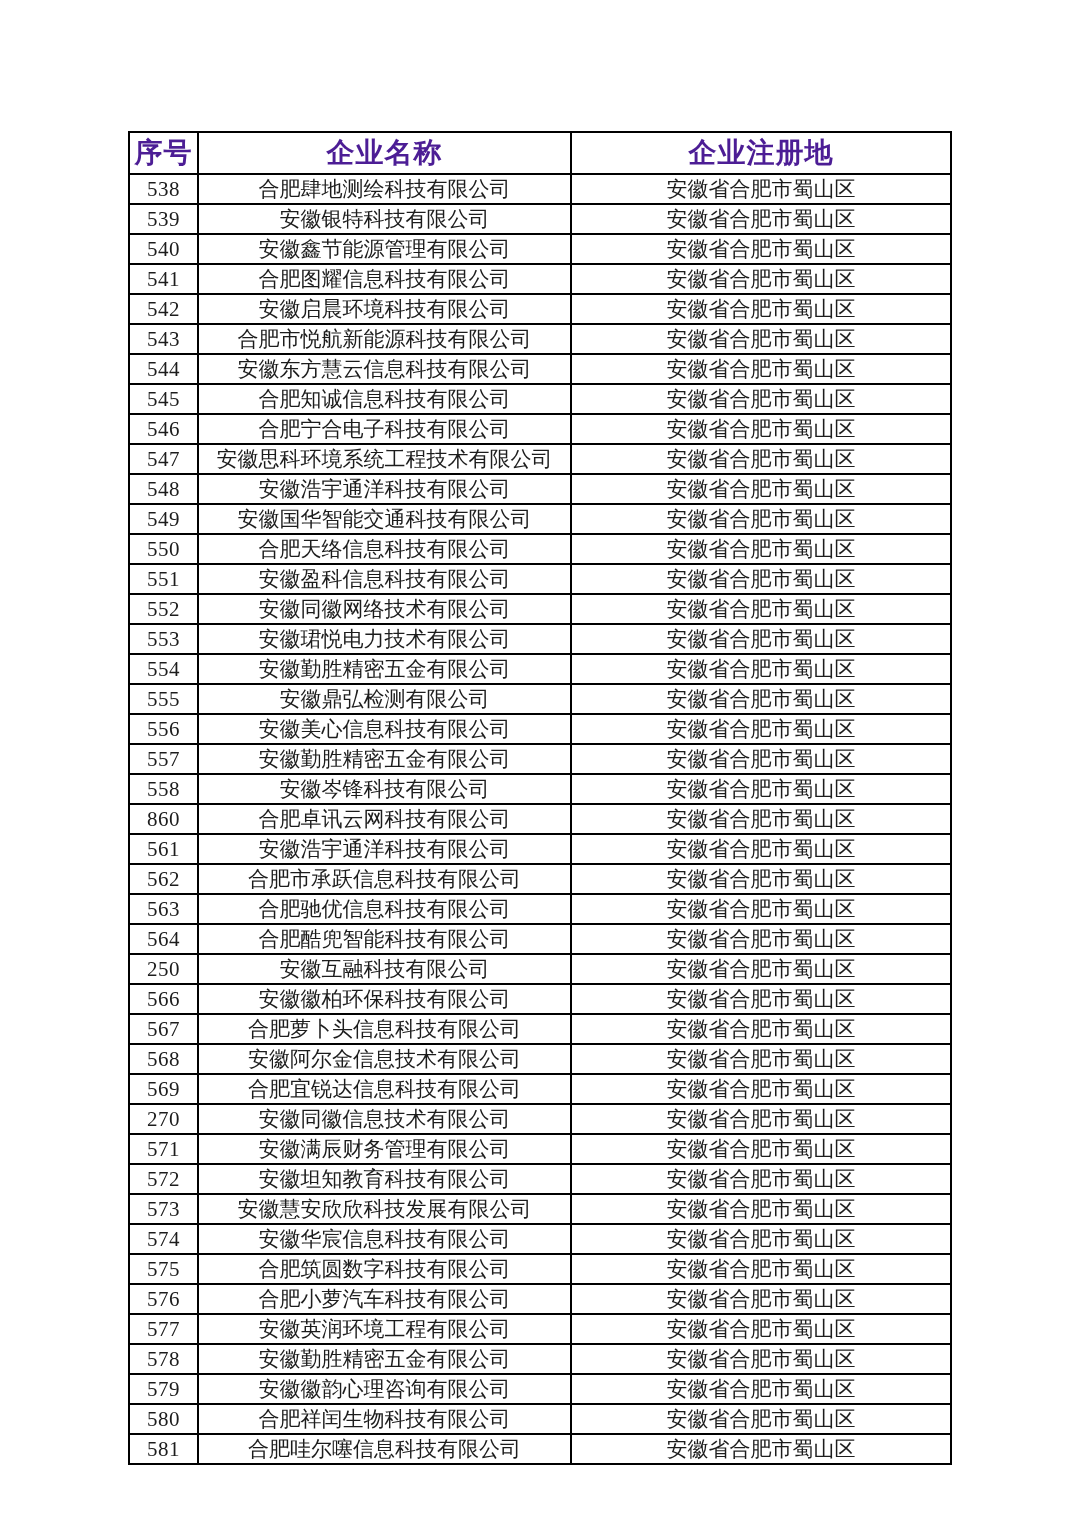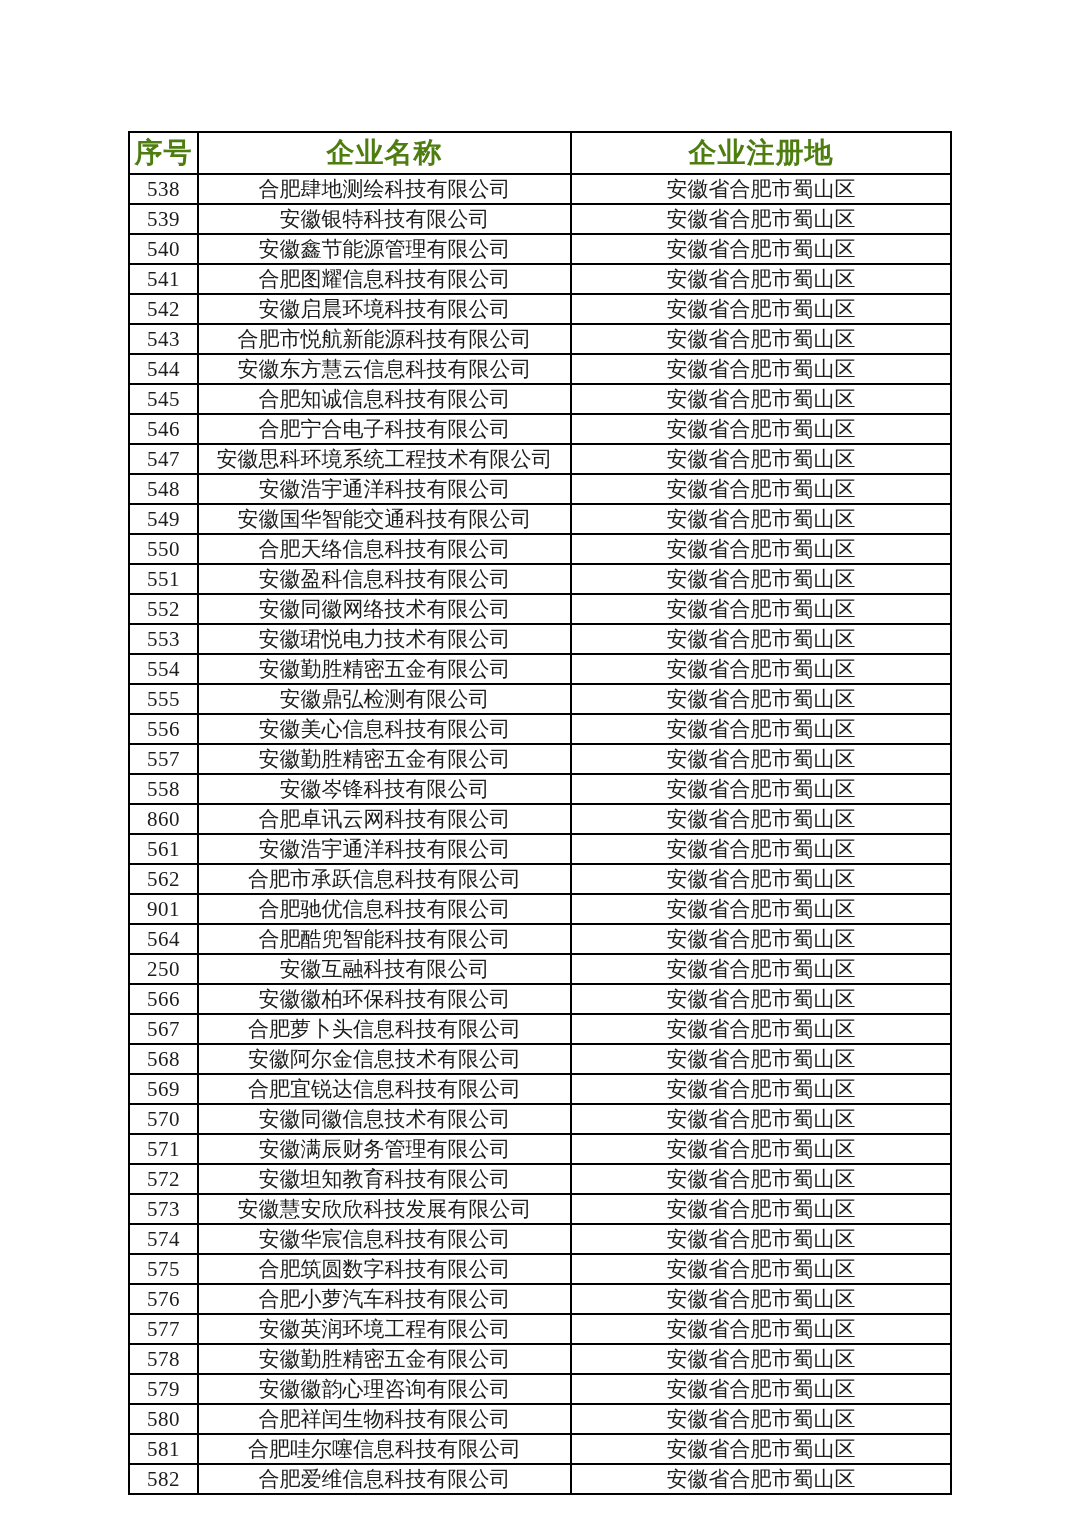--- a/index.html
+++ b/index.html
@@ -39,21 +39,21 @@
     vertical-align: middle;
     padding: 0;
     overflow: hidden;
     white-space: nowrap;
   }
   table.company-table th {
     height: 40px;
     font-size: 28px;
     font-weight: bold;
     letter-spacing: 1px;
-    color: #4d7c0f;
+    color: #4c1d95;
   }
   table.company-table td {
     height: 23px;
     font-size: 21px;
     font-weight: normal;
     color: #1c1c1c;
   }
   td.cell-no {
     font-size: 20px;
     letter-spacing: 0.5px;
@@ -191,21 +191,21 @@
           <td class="cell-no">561</td>
           <td class="cell-name">安徽浩宇通洋科技有限公司</td>
           <td class="cell-loc">安徽省合肥市蜀山区</td>
         </tr>
         <tr>
           <td class="cell-no">562</td>
           <td class="cell-name">合肥市承跃信息科技有限公司</td>
           <td class="cell-loc">安徽省合肥市蜀山区</td>
         </tr>
         <tr>
-          <td class="cell-no">901</td>
+          <td class="cell-no">563</td>
           <td class="cell-name">合肥驰优信息科技有限公司</td>
           <td class="cell-loc">安徽省合肥市蜀山区</td>
         </tr>
         <tr>
           <td class="cell-no">564</td>
           <td class="cell-name">合肥酷兜智能科技有限公司</td>
           <td class="cell-loc">安徽省合肥市蜀山区</td>
         </tr>
         <tr>
           <td class="cell-no">250</td>
@@ -226,21 +226,21 @@
           <td class="cell-no">568</td>
           <td class="cell-name">安徽阿尔金信息技术有限公司</td>
           <td class="cell-loc">安徽省合肥市蜀山区</td>
         </tr>
         <tr>
           <td class="cell-no">569</td>
           <td class="cell-name">合肥宜锐达信息科技有限公司</td>
           <td class="cell-loc">安徽省合肥市蜀山区</td>
         </tr>
         <tr>
-          <td class="cell-no">570</td>
+          <td class="cell-no">270</td>
           <td class="cell-name">安徽同徽信息技术有限公司</td>
           <td class="cell-loc">安徽省合肥市蜀山区</td>
         </tr>
         <tr>
           <td class="cell-no">571</td>
           <td class="cell-name">安徽满辰财务管理有限公司</td>
           <td class="cell-loc">安徽省合肥市蜀山区</td>
         </tr>
         <tr>
           <td class="cell-no">572</td>
@@ -283,22 +283,17 @@
           <td class="cell-loc">安徽省合肥市蜀山区</td>
         </tr>
         <tr>
           <td class="cell-no">580</td>
           <td class="cell-name">合肥祥闰生物科技有限公司</td>
           <td class="cell-loc">安徽省合肥市蜀山区</td>
         </tr>
         <tr>
           <td class="cell-no">581</td>
           <td class="cell-name">合肥哇尔噻信息科技有限公司</td>
-          <td class="cell-loc">安徽省合肥市蜀山区</td>
-        </tr>
-        <tr>
-          <td class="cell-no">582</td>
-          <td class="cell-name">合肥爱维信息科技有限公司</td>
           <td class="cell-loc">安徽省合肥市蜀山区</td>
         </tr>
       </tbody>
   </table>
 </div>
 
 </body></html>

